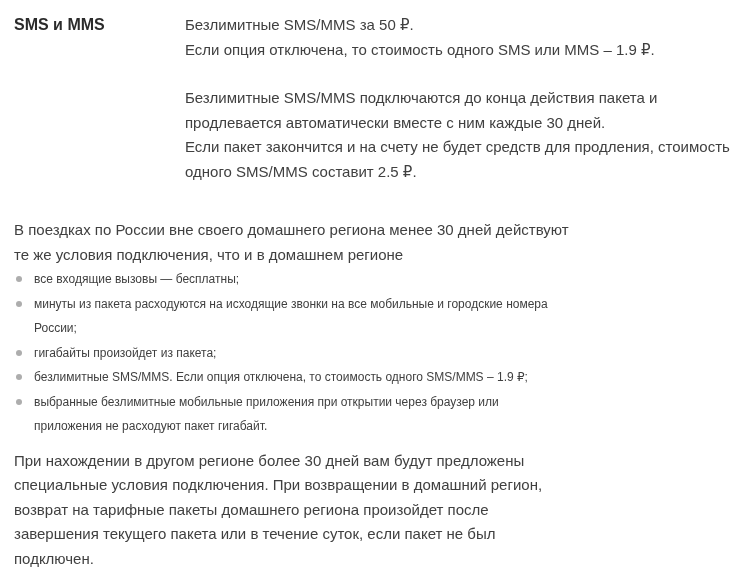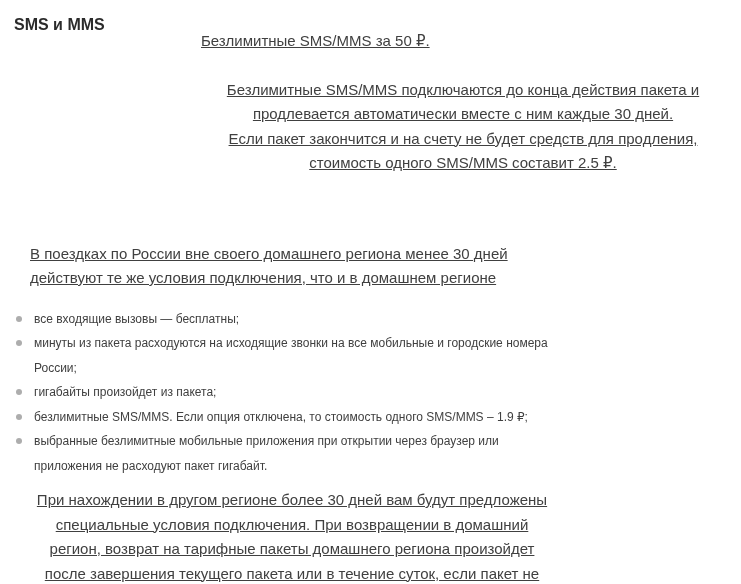--- a/index.html
+++ b/index.html
@@ -33,29 +33,27 @@
     font-size: 16px;
     line-height: 24.5px;
     font-weight: bold;
     color: #2b2b2b;
   }
   .content-col {
     width: 556px;
     flex-shrink: 0;
   }
   .para {
-    margin: 16px;
+    margin: 0;
     font-size: 15px;
     line-height: 24.5px;
     color: #404040;
-    text-decoration: underline;
   }
   .gap-top {
     margin-top: 24px;
-    text-align: center;
   }
   .outro-gap {
     margin-top: 10px;
   }
   .line {
     display: block;
   }
   ul.bullets {
     margin: 0;
     padding: 0;
@@ -83,20 +81,21 @@
 
 <div class="page">
 
   <section class="row">
     <div class="label-col">
       <h3>SMS и MMS</h3>
     </div>
     <div class="content-col">
       <p class="para">
         <span class="line">Безлимитные SMS/MMS за 50 ₽.</span>
+        <span class="line">Если опция отключена, то стоимость одного SMS или MMS – 1.9 ₽.</span>
       </p>
       <p class="para gap-top">
         <span class="line">Безлимитные SMS/MMS подключаются до конца действия пакета и продлевается автоматически вместе с ним каждые 30 дней.</span>
         <span class="line">Если пакет закончится и на счету не будет средств для продления, стоимость одного SMS/MMS составит 2.5 ₽.</span>
       </p>
     </div>
   </section>
 
   <section class="row section-gap">
     <div class="content-col">

